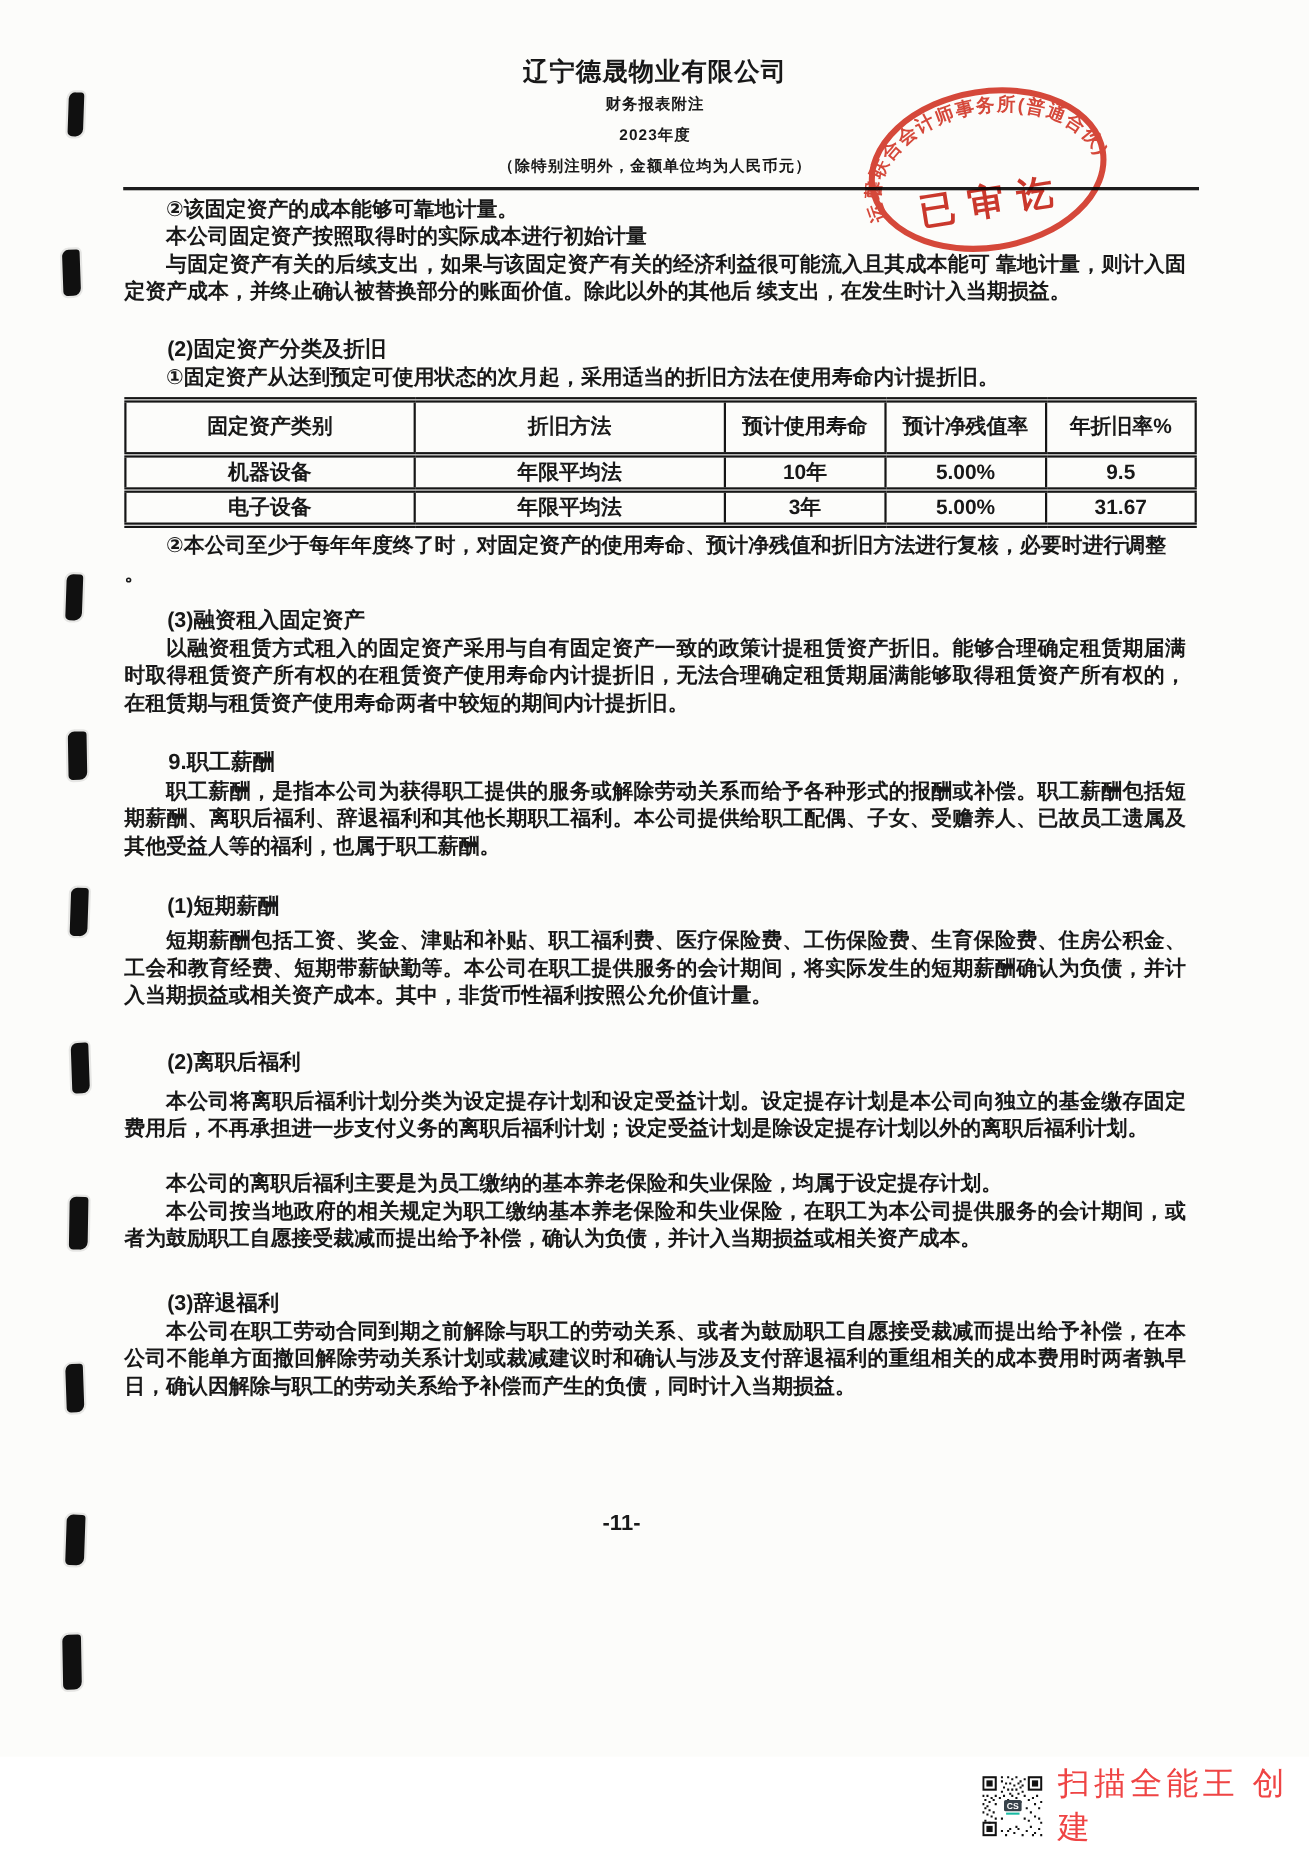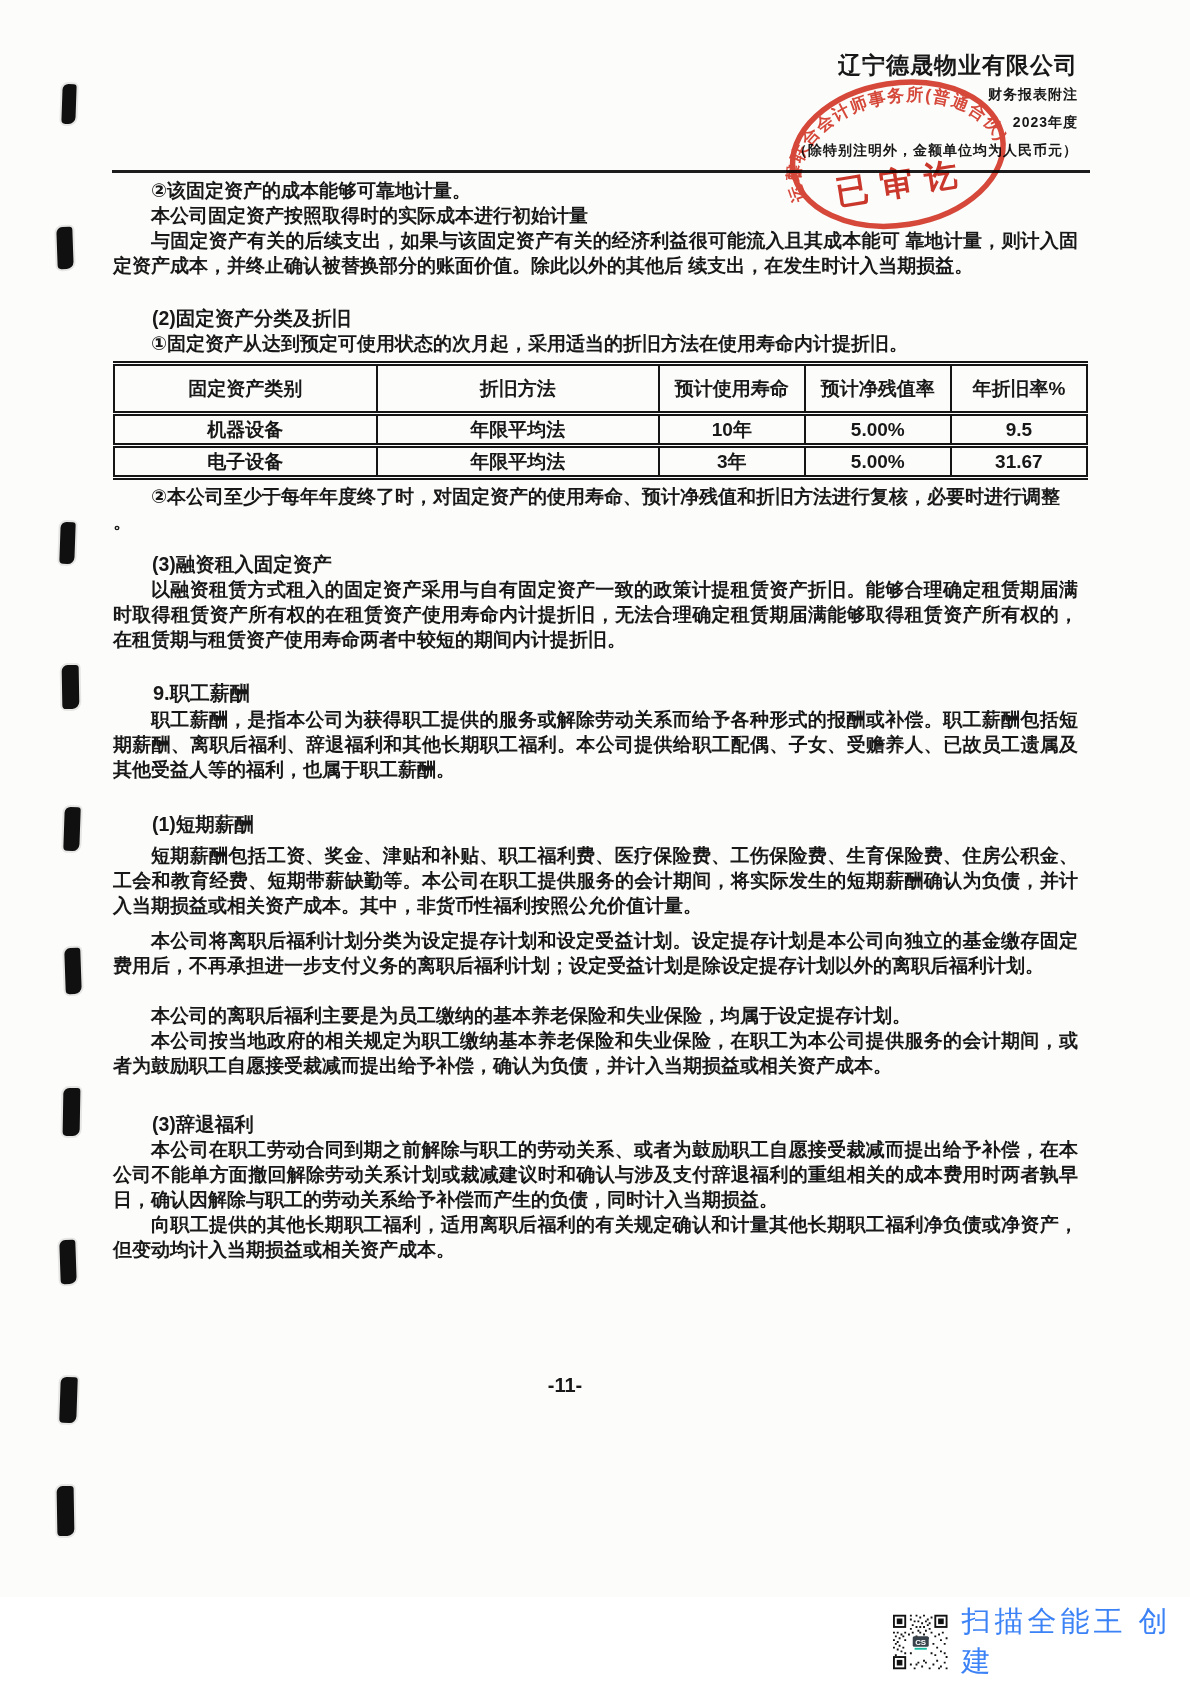--- a/index.html
+++ b/index.html
@@ -5,21 +5,21 @@
   html,body{margin:0;padding:0;}
   body{
     width:1190px;height:1684px;position:relative;background:#ffffff;
     font-family:"Liberation Sans","DejaVu Sans",sans-serif;color:#181818;
     overflow:hidden;
   }
   .page{position:absolute;inset:0;}
   .scan-area{position:absolute;left:0;top:0;right:0;height:1597px;background:#fcfcfa;}
 
   
-  .doc-header{position:absolute;left:113px;top:50px;width:965px;text-align:right;font-weight:700;}
+  .doc-header{position:absolute;left:113px;top:50px;width:965px;text-align:center;font-weight:700;}
   .h-company{font-size:23px;line-height:30px;letter-spacing:1px;}
   .h-line{font-size:14px;line-height:28px;letter-spacing:1px;}
   .head-rule{position:absolute;left:112px;top:170px;width:978px;height:3px;background:#1d1d1d;}
 
   
   .stamp{position:absolute;left:779px;top:66px;width:240px;height:178px;
     transform:rotate(-9deg);mix-blend-mode:multiply;opacity:.92;}
 
   
   .doc-body{position:absolute;left:113px;top:178px;width:965px;
@@ -62,21 +62,21 @@
   .bm7{left:63px;top:1088px;width:17px;height:48px;transform:rotate(1deg);}
   .bm8{left:60px;top:1240px;width:16px;height:44px;transform:rotate(-2deg);}
   .bm9{left:60px;top:1377px;width:17px;height:46px;transform:rotate(2deg);}
   .bm10{left:57px;top:1486px;width:17px;height:50px;transform:rotate(-1deg);}
 
   
   .page-num{position:absolute;left:0;top:1374px;width:1130px;text-align:center;
     font-size:20px;font-weight:700;}
   .footer{position:absolute;left:893px;top:1602px;display:flex;align-items:center;}
   .qr{width:58px;height:58px;display:block;}
-  .scan-credit{margin-left:14px;font-size:29px;color:#3b82f6;letter-spacing:4px;font-weight:400;}
+  .scan-credit{margin-left:14px;font-size:29px;color:#ef4444;letter-spacing:4px;font-weight:400;}
 </style>
 </head>
 <body>
 
 <div class="page">
   <div class="scan-area"></div>
 
   <div class="bm bm1"></div>
   <div class="bm bm2"></div>
   <div class="bm bm3"></div>
@@ -146,26 +146,26 @@
         </tbody>
       </table>
       <div id="s7" class="sec para">②本公司至少于每年年度终了时，对固定资产的使用寿命、预计净残值和折旧方法进行复核，必要时进行调整</div>
       <div id="s8" class="sec plain">。</div>
       <div id="s9" class="sec sub">(3)融资租入固定资产</div>
       <div id="s10" class="sec para">以融资租赁方式租入的固定资产采用与自有固定资产一致的政策计提租赁资产折旧。能够合理确定租赁期届满时取得租赁资产所有权的在租赁资产使用寿命内计提折旧，无法合理确定租赁期届满能够取得租赁资产所有权的，在租赁期与租赁资产使用寿命两者中较短的期间内计提折旧。</div>
       <div id="s11" class="sec h1">9.职工薪酬</div>
       <div id="s12" class="sec para">职工薪酬，是指本公司为获得职工提供的服务或解除劳动关系而给予各种形式的报酬或补偿。职工薪酬包括短期薪酬、离职后福利、辞退福利和其他长期职工福利。本公司提供给职工配偶、子女、受赡养人、已故员工遗属及其他受益人等的福利，也属于职工薪酬。</div>
       <div id="s13" class="sec sub">(1)短期薪酬</div>
       <div id="s14" class="sec para">短期薪酬包括工资、奖金、津贴和补贴、职工福利费、医疗保险费、工伤保险费、生育保险费、住房公积金、工会和教育经费、短期带薪缺勤等。本公司在职工提供服务的会计期间，将实际发生的短期薪酬确认为负债，并计入当期损益或相关资产成本。其中，非货币性福利按照公允价值计量。</div>
+      <div id="s15" class="sec sub">(2)离职后福利</div>
       <div id="s16" class="sec para">本公司将离职后福利计划分类为设定提存计划和设定受益计划。设定提存计划是本公司向独立的基金缴存固定费用后，不再承担进一步支付义务的离职后福利计划；设定受益计划是除设定提存计划以外的离职后福利计划。</div>
       <div id="s17" class="sec para">本公司的离职后福利主要是为员工缴纳的基本养老保险和失业保险，均属于设定提存计划。</div>
       <div id="s18" class="sec para">本公司按当地政府的相关规定为职工缴纳基本养老保险和失业保险，在职工为本公司提供服务的会计期间，或者为鼓励职工自愿接受裁减而提出给予补偿，确认为负债，并计入当期损益或相关资产成本。</div>
       <div id="s19" class="sec sub">(3)辞退福利</div>
       <div id="s20" class="sec para">本公司在职工劳动合同到期之前解除与职工的劳动关系、或者为鼓励职工自愿接受裁减而提出给予补偿，在本公司不能单方面撤回解除劳动关系计划或裁减建议时和确认与涉及支付辞退福利的重组相关的成本费用时两者孰早日，确认因解除与职工的劳动关系给予补偿而产生的负债，同时计入当期损益。</div>
-      <div id="s22" class="sec para">向职工提供的其他长期职工福利，适用离职后福利的有关规定确认和计量其他长期职工福利净负债或净资产，但变动均计入当期损益或相关资产成本。</div>
     </main>
 
   <div class="page-num">-11-</div>
 
   <div class="footer">
     <svg class="qr" viewBox="0 0 29 29">
       <rect x="0" y="0" width="29" height="29" fill="#ffffff"></rect>
       <rect x="0.5" y="0.5" width="6" height="6" fill="none" stroke="#111" stroke-width="1"></rect>
       <rect x="2" y="2" width="3" height="3" fill="#111"></rect>
       <rect x="22.5" y="0.5" width="6" height="6" fill="none" stroke="#111" stroke-width="1"></rect>

